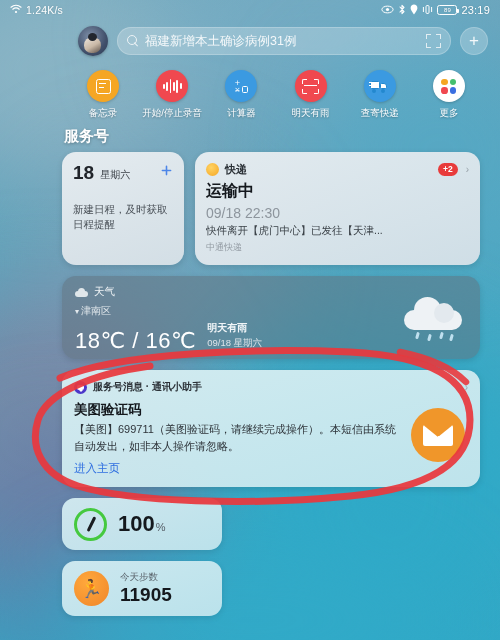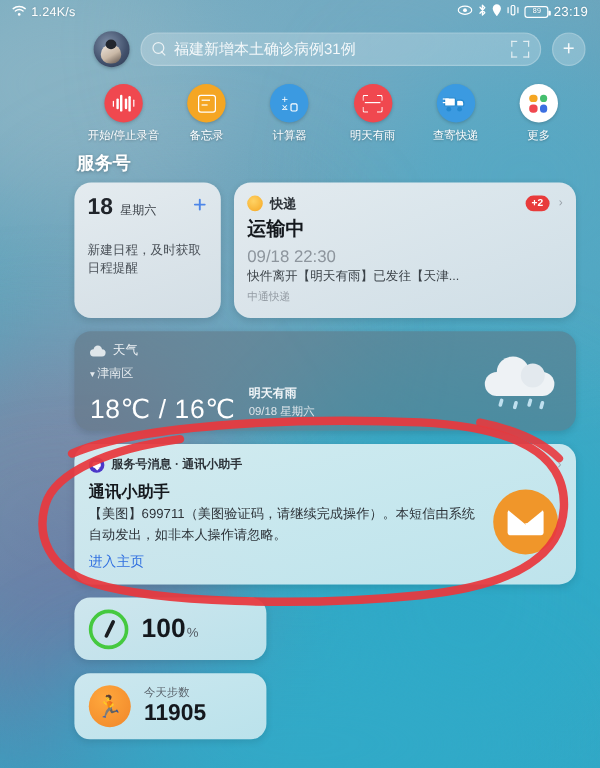--- a/index.html
+++ b/index.html
@@ -398,42 +398,42 @@
         <span class="c3"></span>
         <span class="c4"></span>
     </span>
   </div>
   <div class="plusbtn">+</div>
 </div>
 
 <div id="quickrow">
 
   <div class="qa">
+    <div class="qa-circle" style="background:#f5a623">
+      <span class="ic-notes">
+          <span class="sheet"></span>
+          <span class="l1"></span>
+          <span class="l2"></span>
+        </span>
+    </div>
+    <span class="qa-label">备忘录</span>
+  </div>
+
+  <div class="qa">
     <div class="qa-circle" style="background:#f0484f">
       <span class="ic-wave">
         <i style="height:5px"></i>
           <i style="height:9px"></i>
           <i style="height:14px"></i>
         <i style="height:9px"></i>
           <i style="height:13px"></i>
           <i style="height:6px"></i>
       </span>
     </div>
     <span class="qa-label">开始/停止录音</span>
-  </div>
-
-  <div class="qa">
-    <div class="qa-circle" style="background:#f5a623">
-      <span class="ic-notes">
-          <span class="sheet"></span>
-          <span class="l1"></span>
-          <span class="l2"></span>
-        </span>
-    </div>
-    <span class="qa-label">备忘录</span>
   </div>
 
   <div class="qa">
     <div class="qa-circle" style="background:#3b9ae1">
       <span class="ic-calc">
         <span class="r1">+ −</span>
           <span class="r2">×</span>
           <span class="pad"></span>
       </span>
     </div>
@@ -501,21 +501,21 @@
 
     <div class="card-exp">
       <div class="exp-head">
         <span class="exp-sun"></span>
         <span class="exp-app">快递</span>
         <span class="exp-badge">+2</span>
         <span class="exp-chev">›</span>
       </div>
       <div class="exp-state">运输中</div>
       <div class="exp-time">09/18 22:30</div>
-      <div class="exp-body">快件离开【明天有雨】已发往【天津...</div>
+      <div class="exp-body">快件离开【虎门中心】已发往【天津...</div>
       <div class="exp-carrier">中通快递</div>
     </div>
   </div>
 
   <div class="card-weather">
     <div class="w-head">
       <span class="w-cloudmini"></span>
       <span class="w-app">天气</span>
     </div>
     <div class="w-loc">
@@ -540,21 +540,21 @@
   </div>
 
   <div class="card-sms">
     <div class="sms-head">
       <span class="sms-badge">
           <span class="bubble"></span>
         </span>
       <span class="sms-src">服务号消息 · 通讯小助手</span>
       <span class="sms-chev">›</span>
     </div>
-    <div class="sms-title">通讯小助手</div>
+    <div class="sms-title">美图验证码</div>
     <div class="sms-body">【美图】699711（美图验证码，请继续完成操作）。本短信由系统自动发出，如非本人操作请忽略。</div>
     <div class="sms-link">进入主页</div>
     <div class="sms-env">
       <span class="ebody"></span>
     </div>
   </div>
 
   <div class="bottom-row">
 
 

